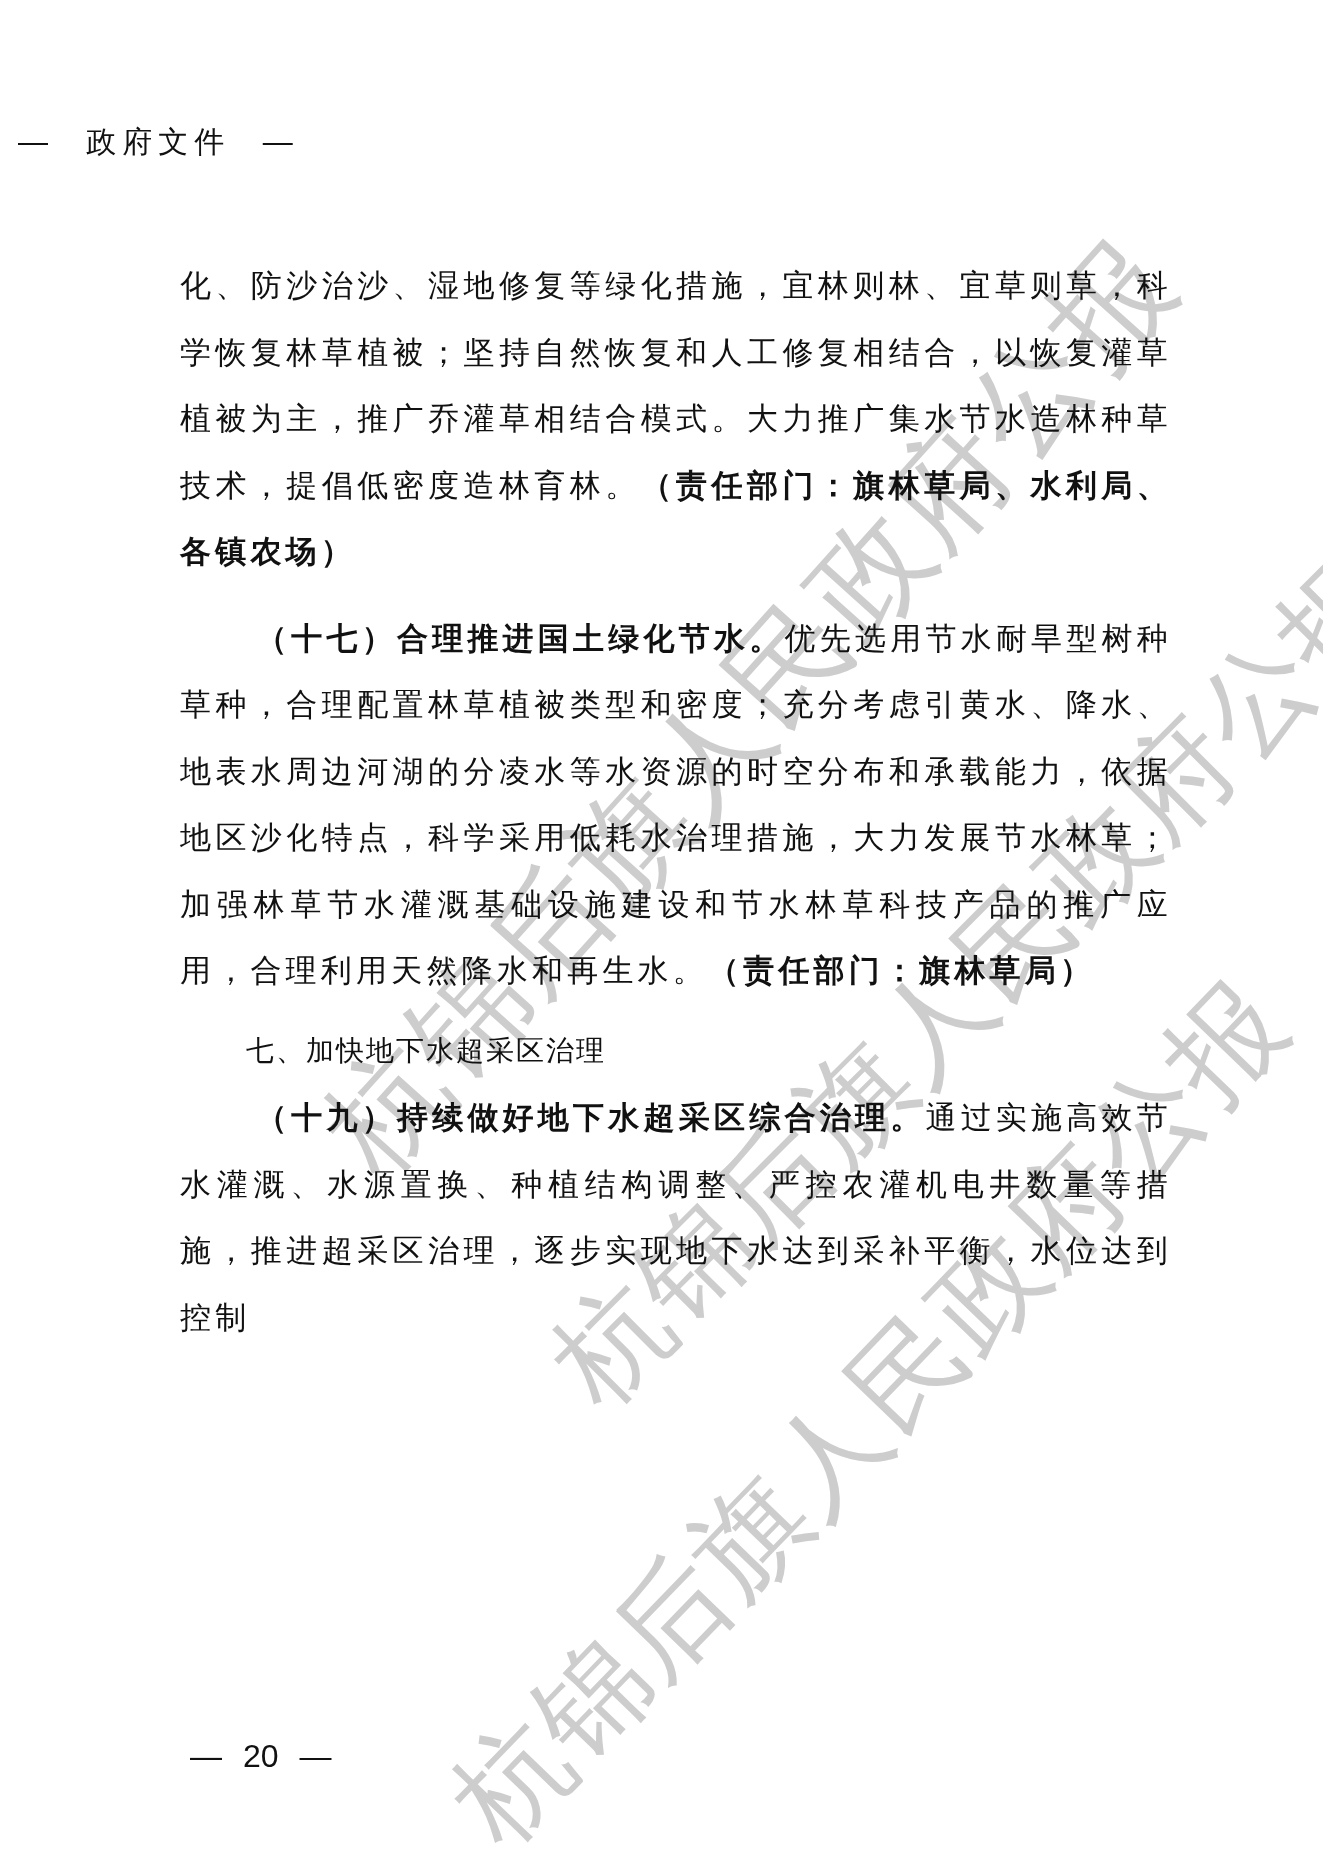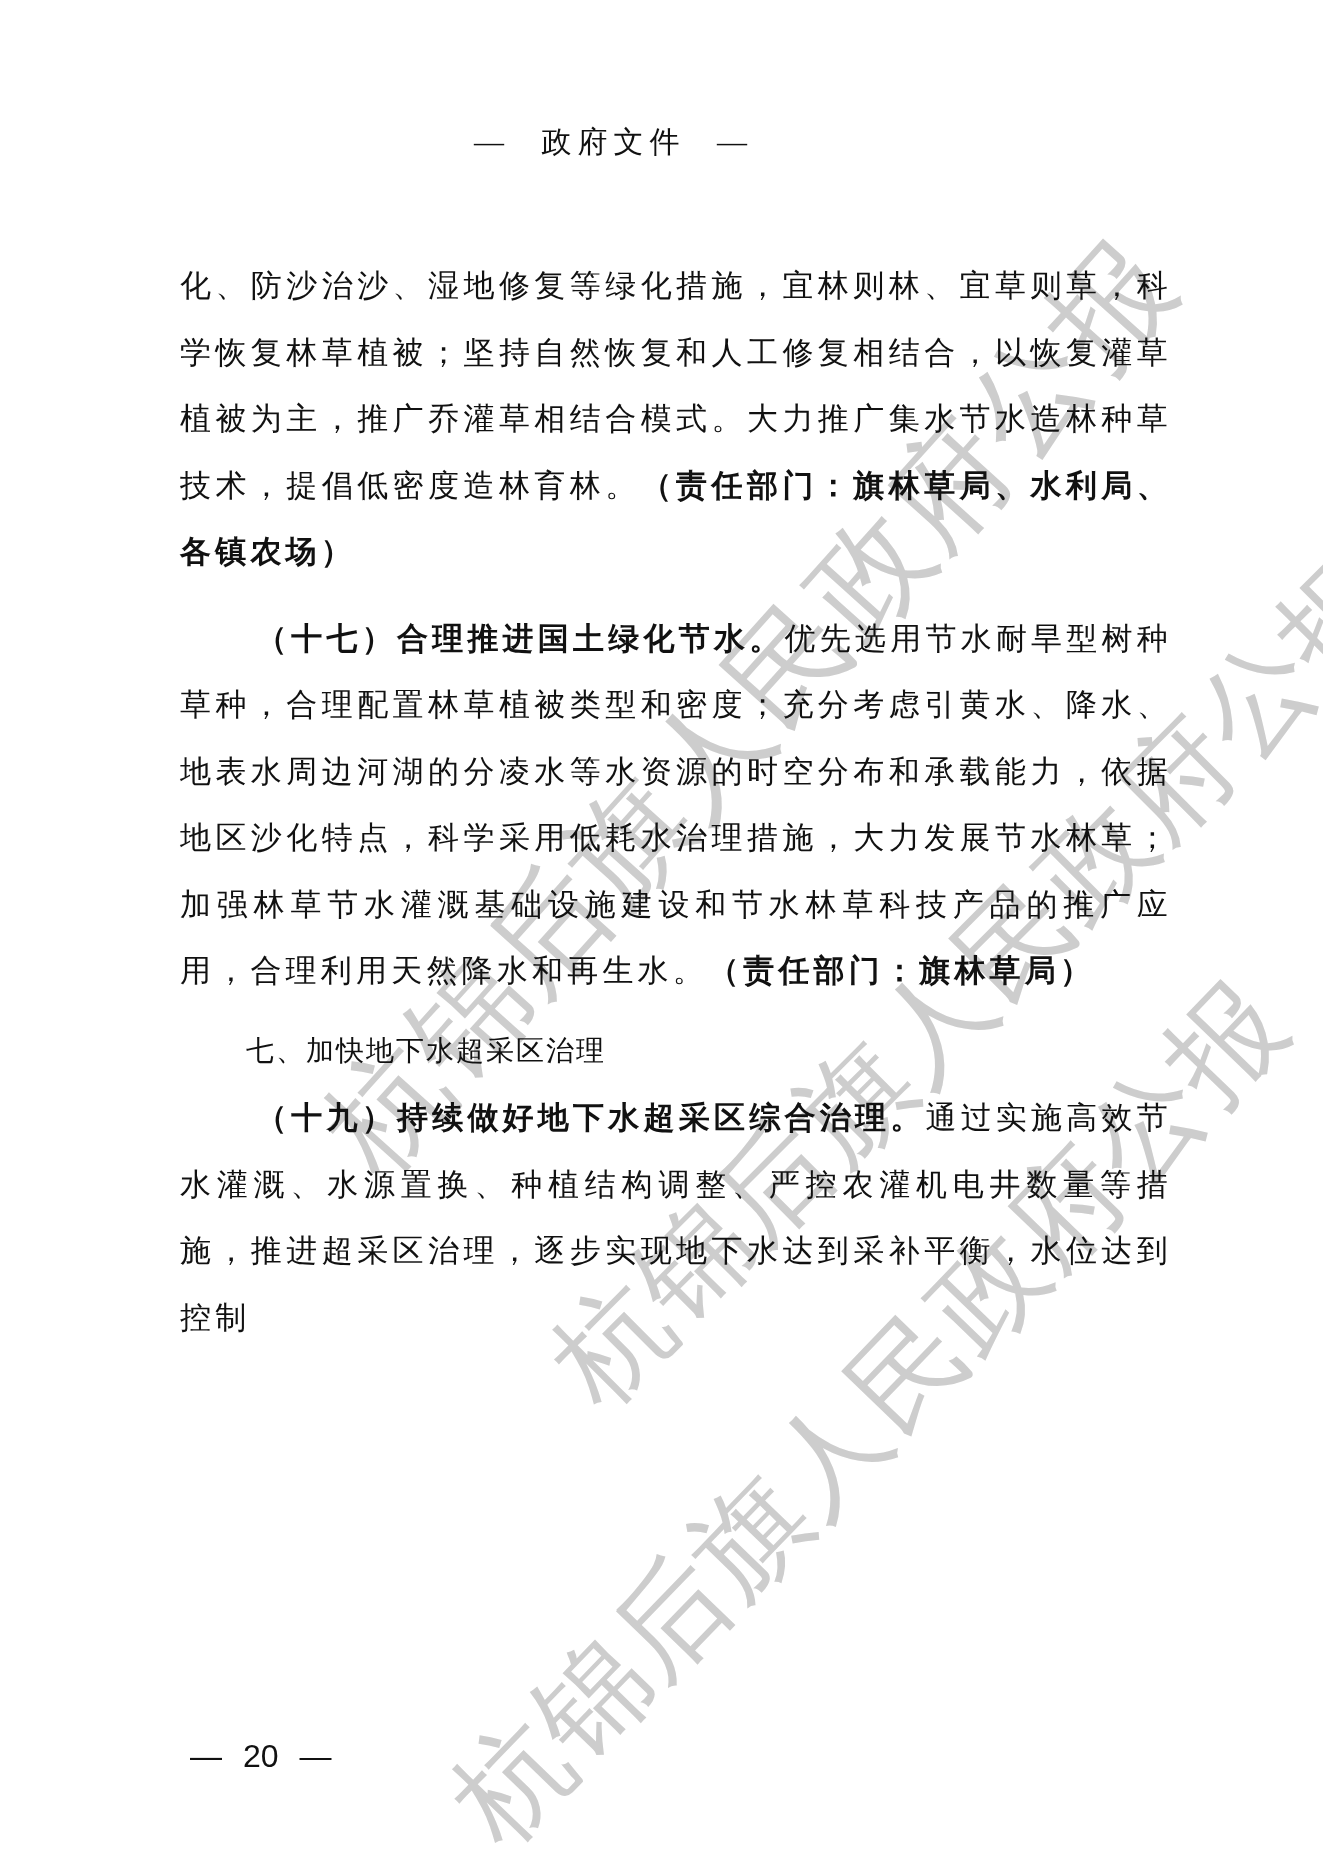--- a/index.html
+++ b/index.html
@@ -4,22 +4,22 @@
 <style>
   html, body { margin: 0; padding: 0; }
   body {
     width: 1323px; height: 1871px; background: #ffffff;
     position: relative; overflow: hidden;
     font-family: "DejaVu Serif", "Liberation Serif", serif;
     color: #111111;
   }
   .page-header {
     position: absolute; top: 122px; left: 0; width: 1227px;
-    text-align: center; font-size: 30px; letter-spacing: 6px;
-    font-family: Liberation Serif, serif;
+    text-align: left; font-size: 30px; letter-spacing: 6px;
+    font-family: Liberation Sans, sans-serif;
   }
   .page-header .dash { display: inline-block; margin: 0 18px; }
   .body-text {
     position: absolute; left: 180px; top: 252px; width: 992px;
     font-size: 31px; line-height: 66.5px; letter-spacing: 4.2px;
     text-align: justify; text-justify: inter-character;
     font-family: "DejaVu Sans", sans-serif;
     font-weight: normal;
     z-index: 2;
   }

